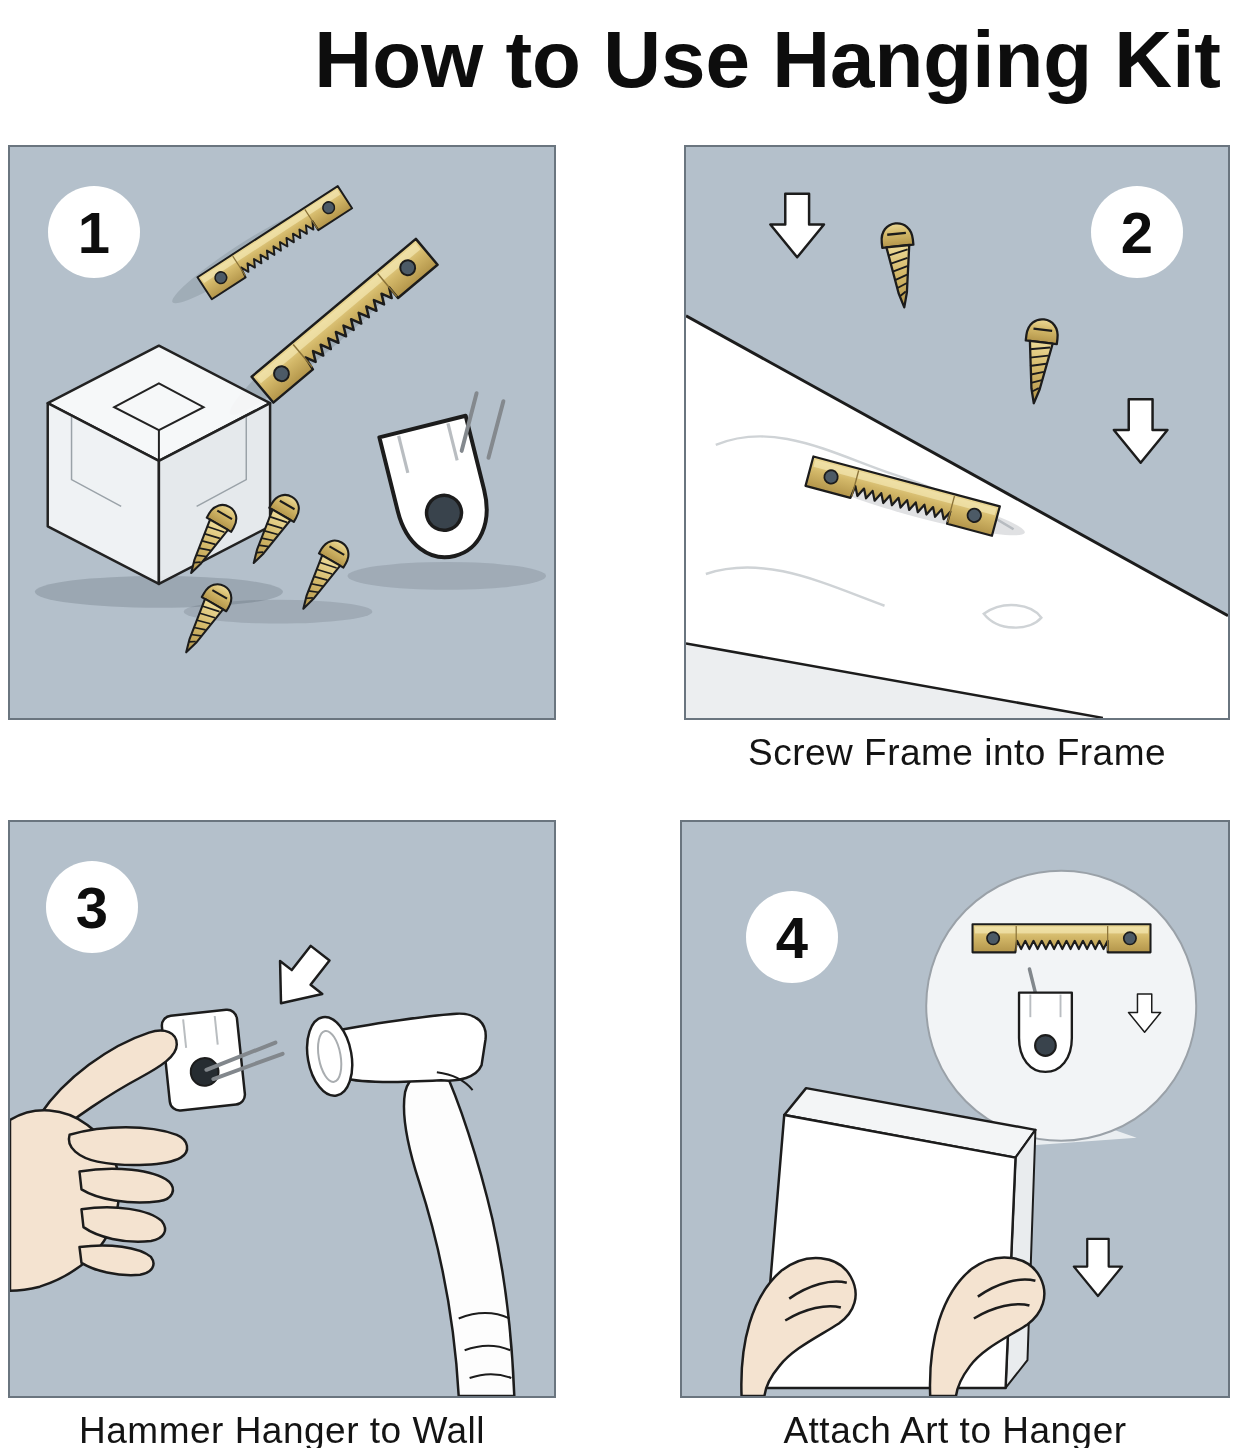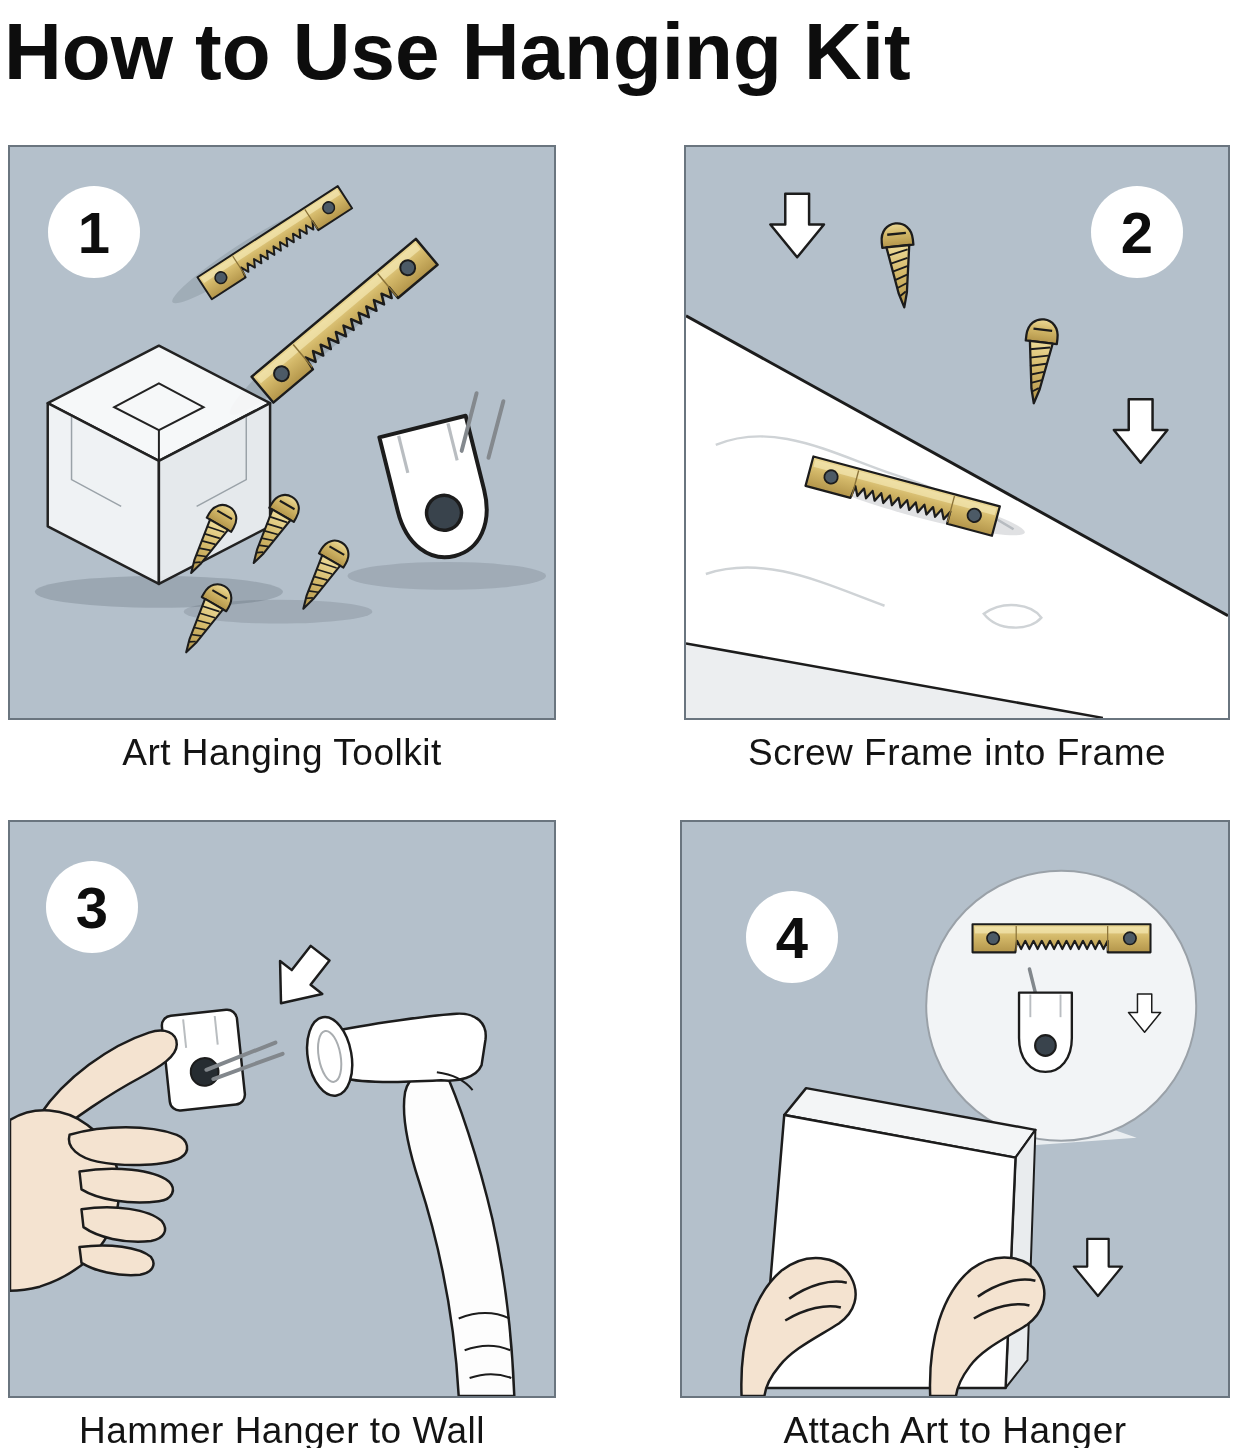--- a/index.html
+++ b/index.html
@@ -6,21 +6,21 @@
     --panel-bg:#b4c0cb;
     --outline:#1c1c1c;
     --skin:#f4e3d0;
   }
   html,body{margin:0;padding:0;}
   body{
     width:1233px;height:1448px;position:relative;background:#ffffff;
     font-family:"Liberation Sans", sans-serif;color:#111;overflow:hidden;
   }
   h1.title{
-    margin:4px;padding-top:2px;text-align:left;
+    margin:12px;padding-top:2px;text-align:right;
     font-size:80px;font-weight:bold;letter-spacing:0px;color:#0d0d0d;
   }
   figure.panel{position:absolute;margin:0;}
   #p1{left:8px;top:145px;width:548px;}
   #p2{left:684px;top:145px;width:546px;}
   #p3{left:8px;top:820px;width:548px;}
   #p4{left:680px;top:820px;width:550px;}
   .canvas{
     position:relative;width:100%;background:var(--panel-bg);
     border:2px solid rgba(45,55,65,0.55);box-sizing:border-box;overflow:hidden;
@@ -121,21 +121,20 @@
       <g>
         <use href="#hook" transform="translate(355,290) rotate(-14) scale(1.6)"></use>
         <line x1="455" y1="306" x2="470" y2="248" stroke="#84898e" stroke-width="4" stroke-linecap="round"></line>
         <line x1="482" y1="313" x2="497" y2="256" stroke="#84898e" stroke-width="4" stroke-linecap="round"></line>
       </g>
     </svg>
     <div class="badge">
       <span>1</span>
     </div>
   </div>
-  <figcaption>Art Hanging Toolkit</figcaption>
 </figure>
 
 <figure class="panel" id="p2">
   <div class="canvas">
     <svg viewBox="0 0 546 575">
       <g>
         <polygon points="0,170 546,472 546,575 0,575" fill="#ffffff"></polygon>
         <line x1="0" y1="170" x2="546" y2="472" stroke="#1c1c1c" stroke-width="3"></line>
         <polygon points="0,500 420,575 0,575" fill="#eceef0"></polygon>
         <line x1="0" y1="500" x2="420" y2="575" stroke="#1c1c1c" stroke-width="2.5"></line>

